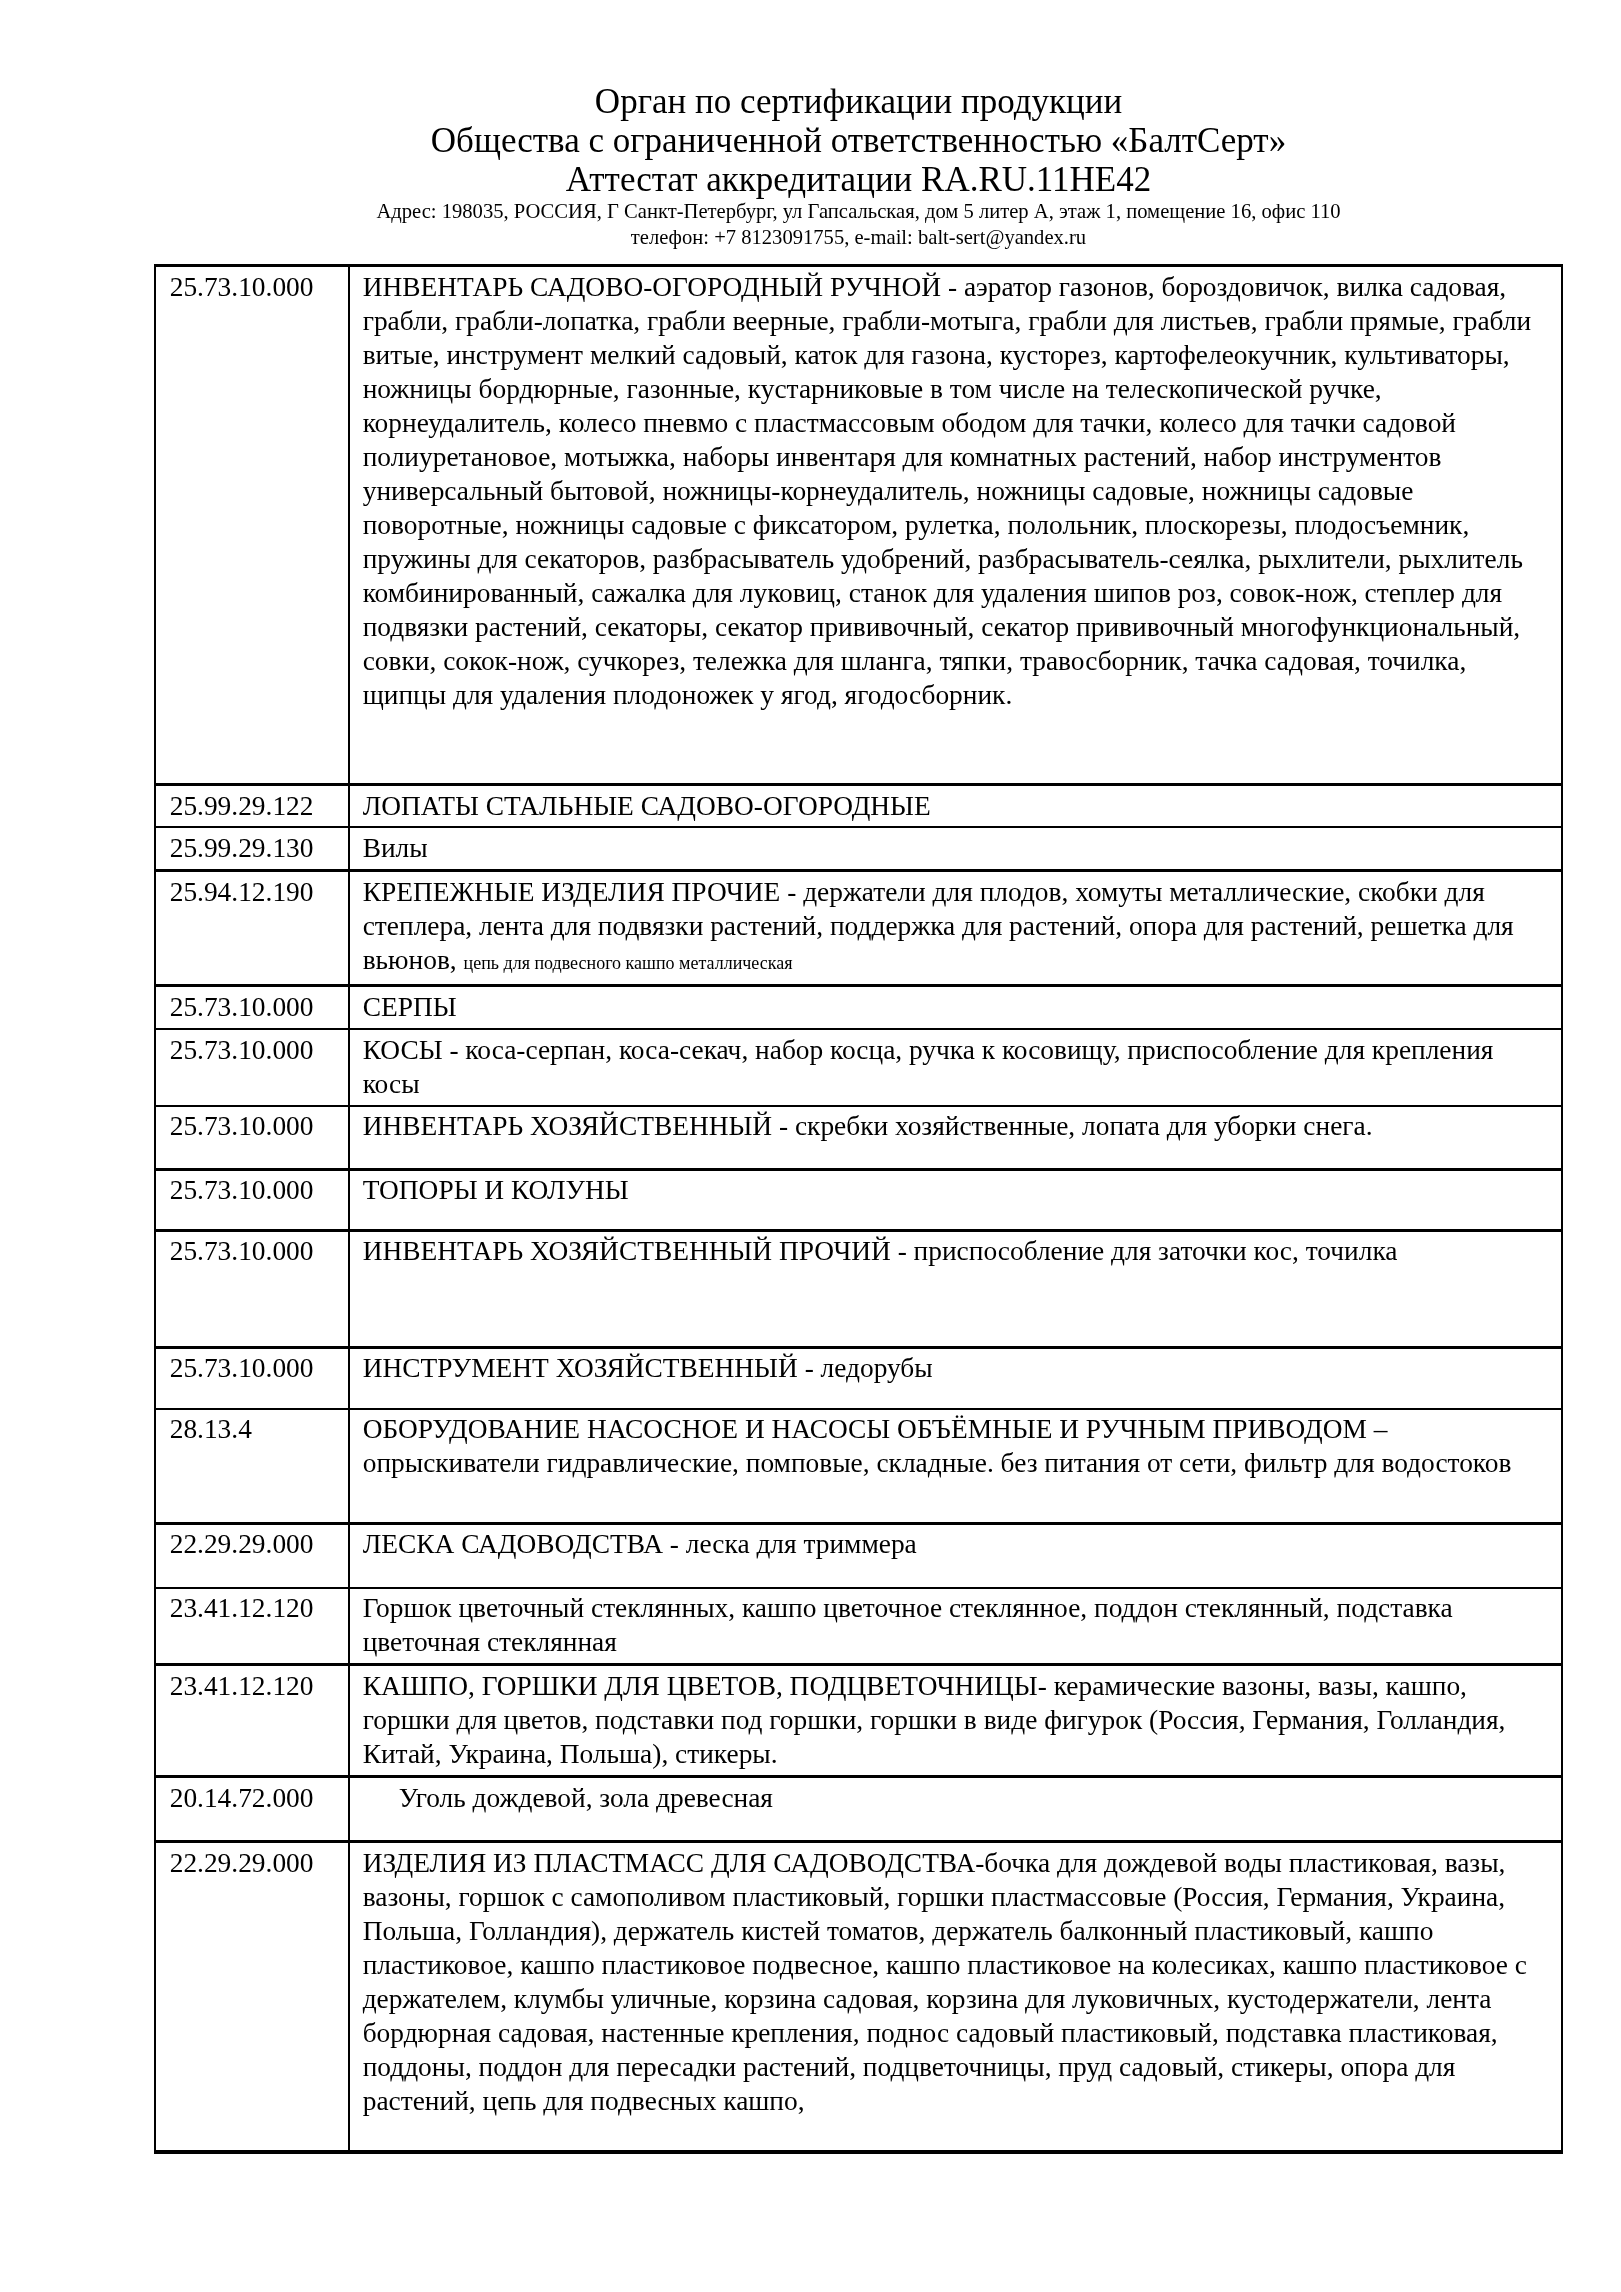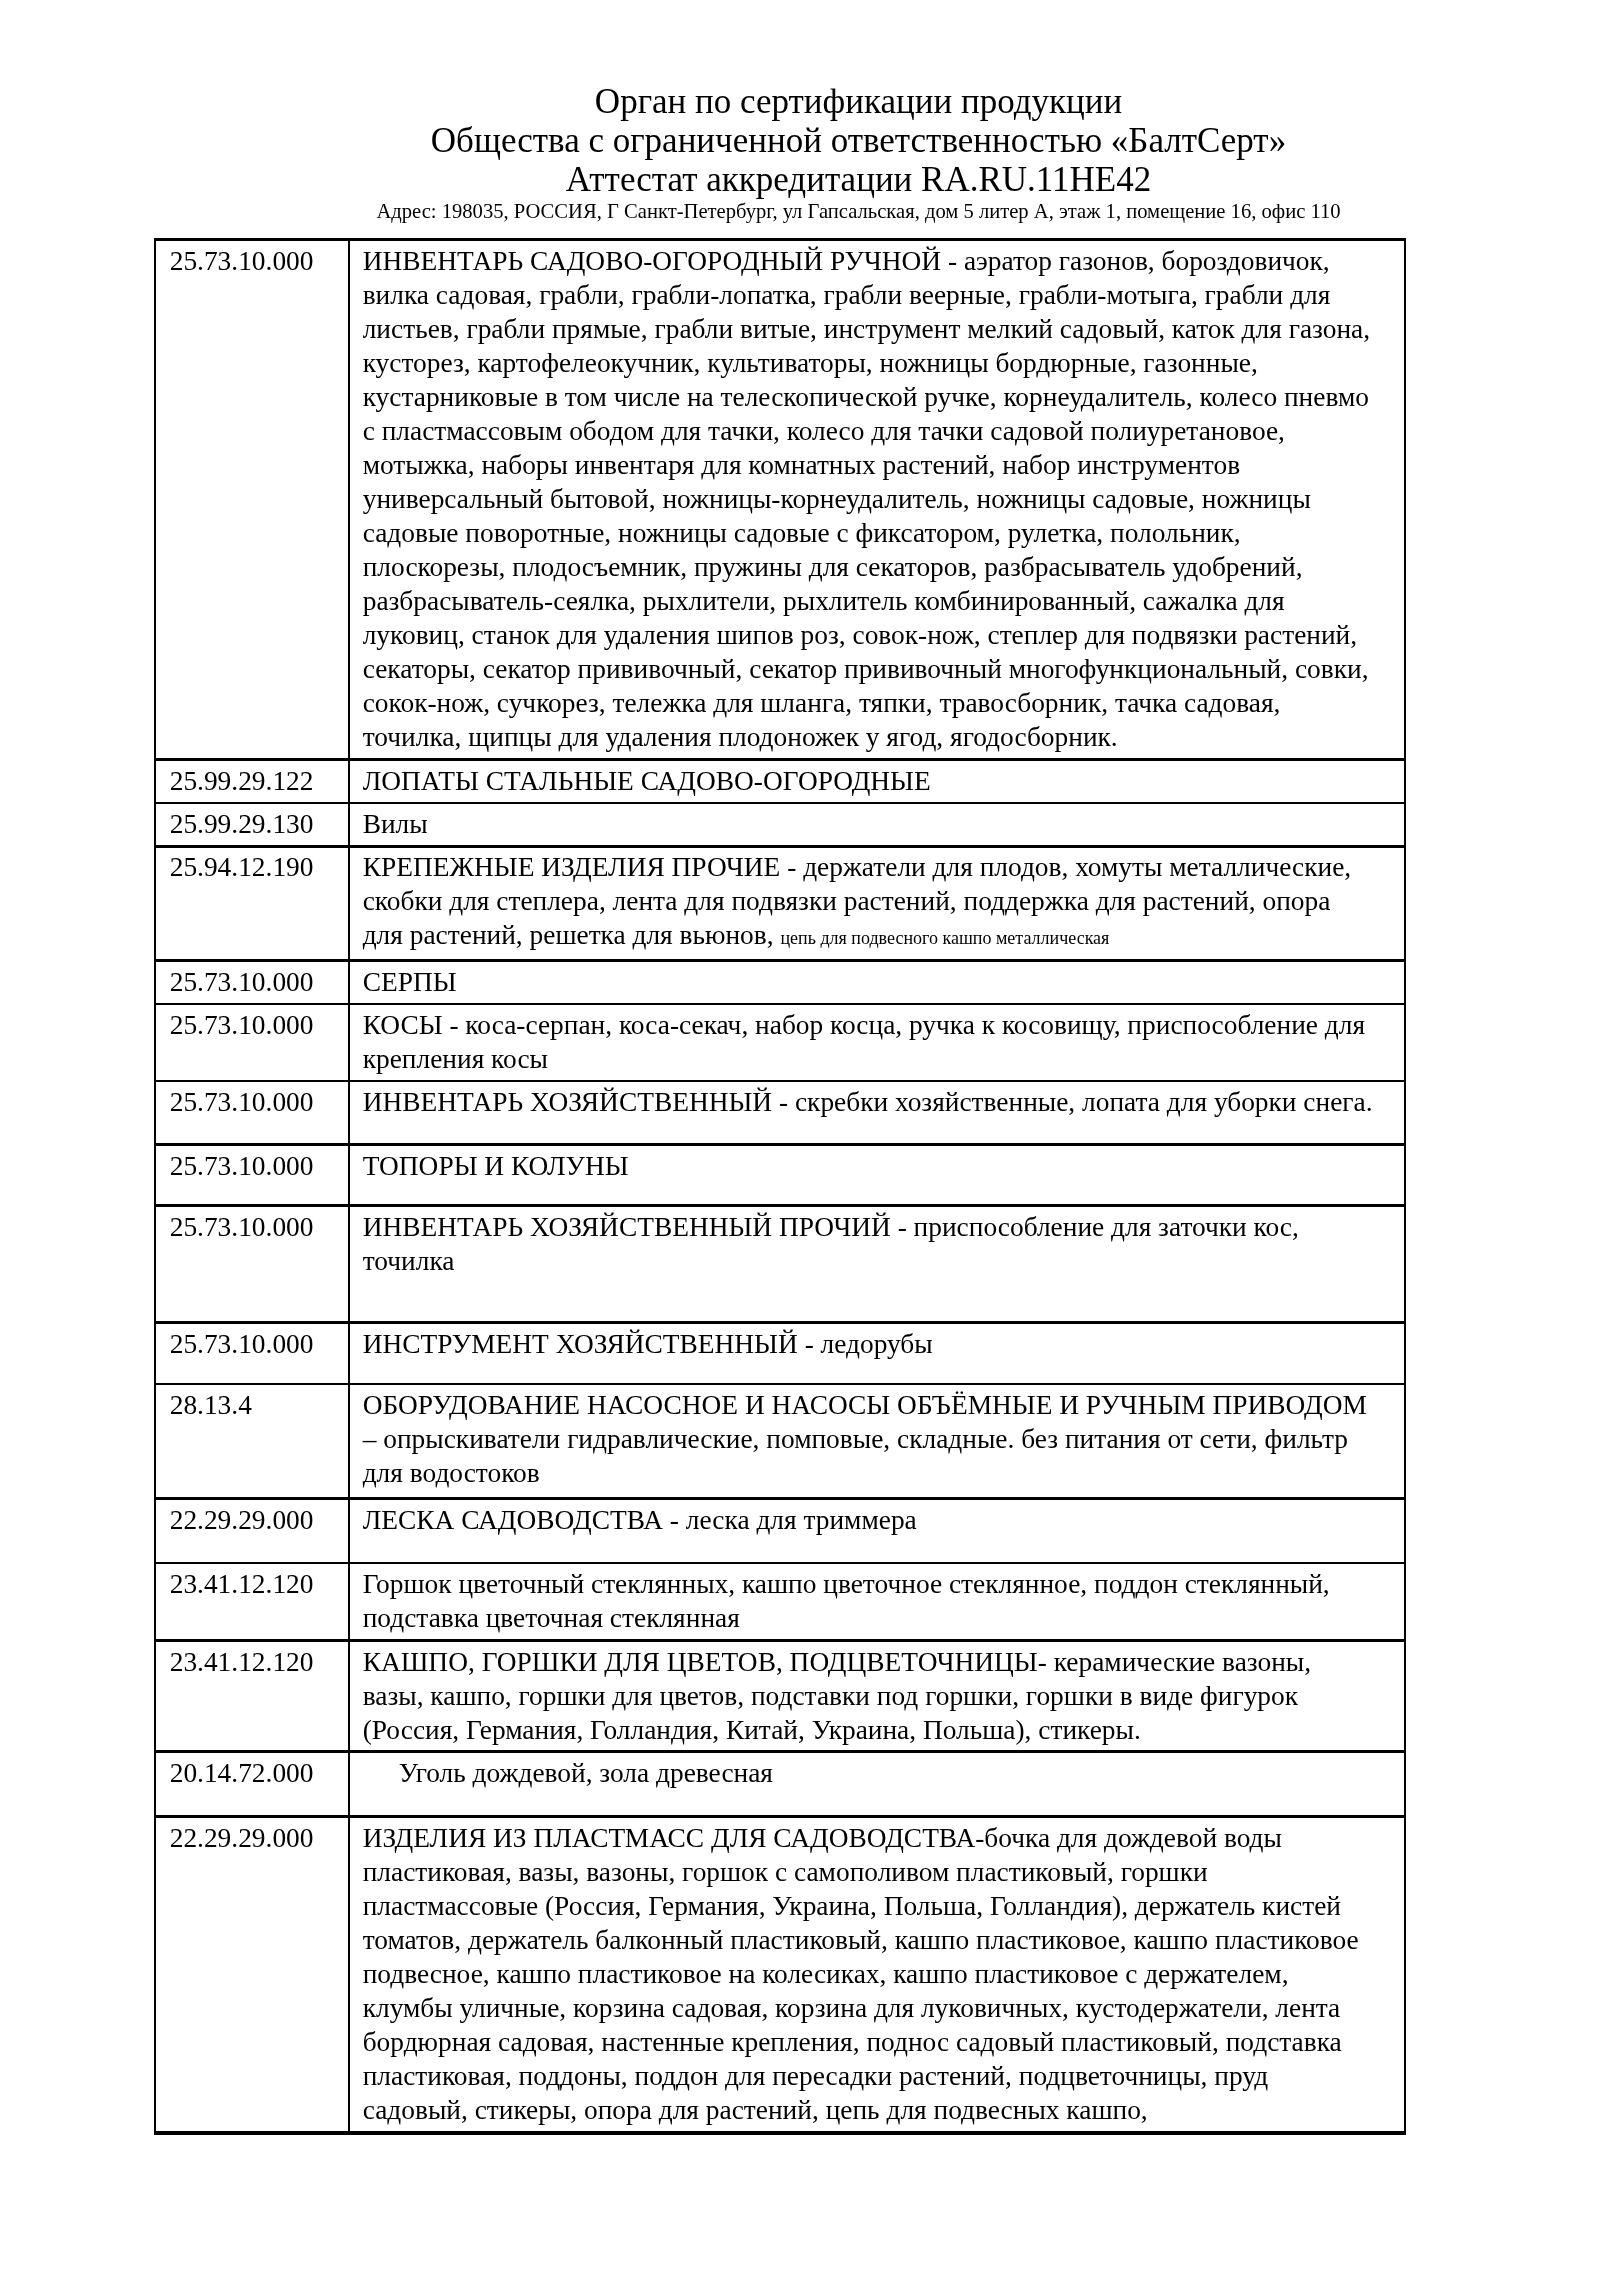--- a/index.html
+++ b/index.html
@@ -21,21 +21,21 @@
     line-height:39px;
     white-space:nowrap;
   }
   .ph-sub {
     font-size:20.6px;
     line-height:25.5px;
     white-space:nowrap;
   }
   .cert-table {
     margin:13.7px 58px 0 154px;
-    width:1252px;
+    width:1409px;
     border-left:2px solid #000;
     border-right:2px solid #000;
     border-bottom:4.9px solid #000;
   }
   .row { display:flex; border-top:2.9px solid #000; }
   .code {
     flex:0 0 194px;
     width:194px;
     border-right:2px solid #000;
     padding:2.9px 5.9px 0 13.7px;
@@ -67,20 +67,21 @@
   .r16 { border-top-width:3.9px; } .r16 .cell { min-height:307px; }
 </style>
 </head>
 <body>
 
 <div class="page-header">
   <div class="ph-line">Орган по сертификации продукции</div>
   <div class="ph-line">Общества с ограниченной ответственностью «БалтСерт»</div>
   <div class="ph-line">Аттестат аккредитации RA.RU.11HE42</div>
   <div class="ph-sub">Адрес: 198035, РОССИЯ, Г Санкт-Петербург, ул Гапсальская, дом 5 литер А, этаж 1, помещение 16, офис 110</div>
+  <div class="ph-sub">телефон: +7 8123091755, e-mail: balt-sert@yandex.ru</div>
 </div>
 
 <div class="cert-table">
 
   <div class="row r1">
     <div class="code cell">25.73.10.000</div>
     <div class="desc cell"><span>ИНВЕНТАРЬ САДОВО-ОГОРОДНЫЙ РУЧНОЙ</span><span> - аэратор газонов, бороздовичок, вилка садовая, грабли, грабли-лопатка, грабли веерные, грабли-мотыга, грабли для листьев, грабли прямые, грабли витые, инструмент мелкий садовый, каток для газона, кусторез, картофелеокучник, культиваторы, ножницы бордюрные, газонные, кустарниковые в том числе на телескопической ручке, корнеудалитель, колесо пневмо с пластмассовым ободом для тачки, колесо  для тачки садовой полиуретановое, мотыжка, наборы инвентаря для комнатных растений, набор инструментов универсальный бытовой, ножницы-корнеудалитель, ножницы садовые, ножницы садовые поворотные, ножницы садовые с фиксатором, рулетка, полольник, плоскорезы, плодосъемник, пружины для секаторов, разбрасыватель удобрений, разбрасыватель-сеялка, рыхлители, рыхлитель комбинированный, сажалка для луковиц, станок для удаления шипов роз, совок-нож, степлер для подвязки растений, секаторы, секатор прививочный, секатор прививочный многофункциональный, совки, сокок-нож, сучкорез, тележка для шланга, тяпки, травосборник, тачка садовая, точилка, щипцы для удаления плодоножек у ягод, ягодосборник.</span></div>
   </div>
 
   <div class="row r2">

